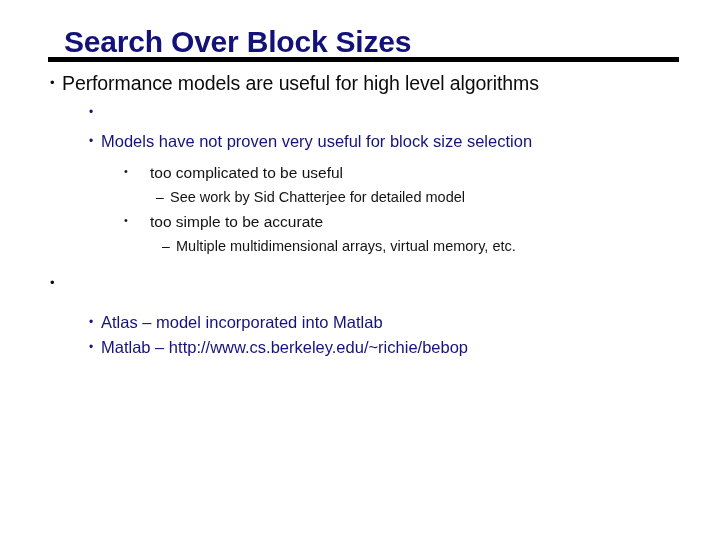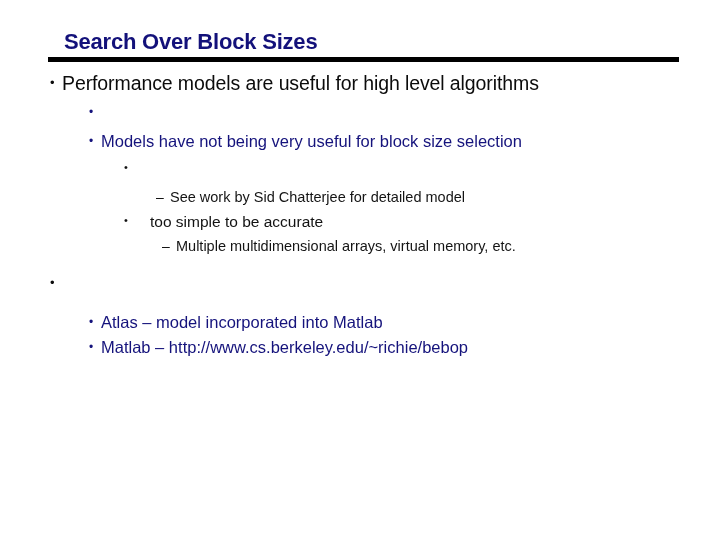--- a/index.html
+++ b/index.html
@@ -25,21 +25,21 @@
   }
 
   
   .title-block {
     position: absolute;
     left: 48px;
     top: 30px;
     width: 632px;
   }
   .slide-title {
-    font-size: 22px;
+    font-size: 30px;
     font-weight: bold;
     color: #13117a;
     letter-spacing: -0.2px;
     line-height: 24px;
     padding-left: 16px;
     white-space: nowrap;
   }
   .title-rule {
     margin-top: 3px;
     width: 631px;
@@ -129,27 +129,28 @@
     </div>
 
     <div class="gap-sm"></div>
 
     <div class="line lvl2">
       <span class="marker">•</span>
     </div>
 
     <div class="line lvl2">
       <span class="marker">•</span>
-      <span class="text">Models have not being very useful for block size selection</span>
+      <span class="text">Models have not proven very useful for block size selection</span>
     </div>
 
     <div class="gap-sm"></div>
 
     <div class="line lvl3">
       <span class="marker">•</span>
+      <span class="text">too complicated to be useful</span>
     </div>
 
     <div class="line lvl4">
       <span class="marker">–</span>
       <span class="text">See work by Sid Chatterjee for detailed model</span>
     </div>
 
     <div class="line lvl3">
       <span class="marker">•</span>
       <span class="text">too simple to be accurate</span>

